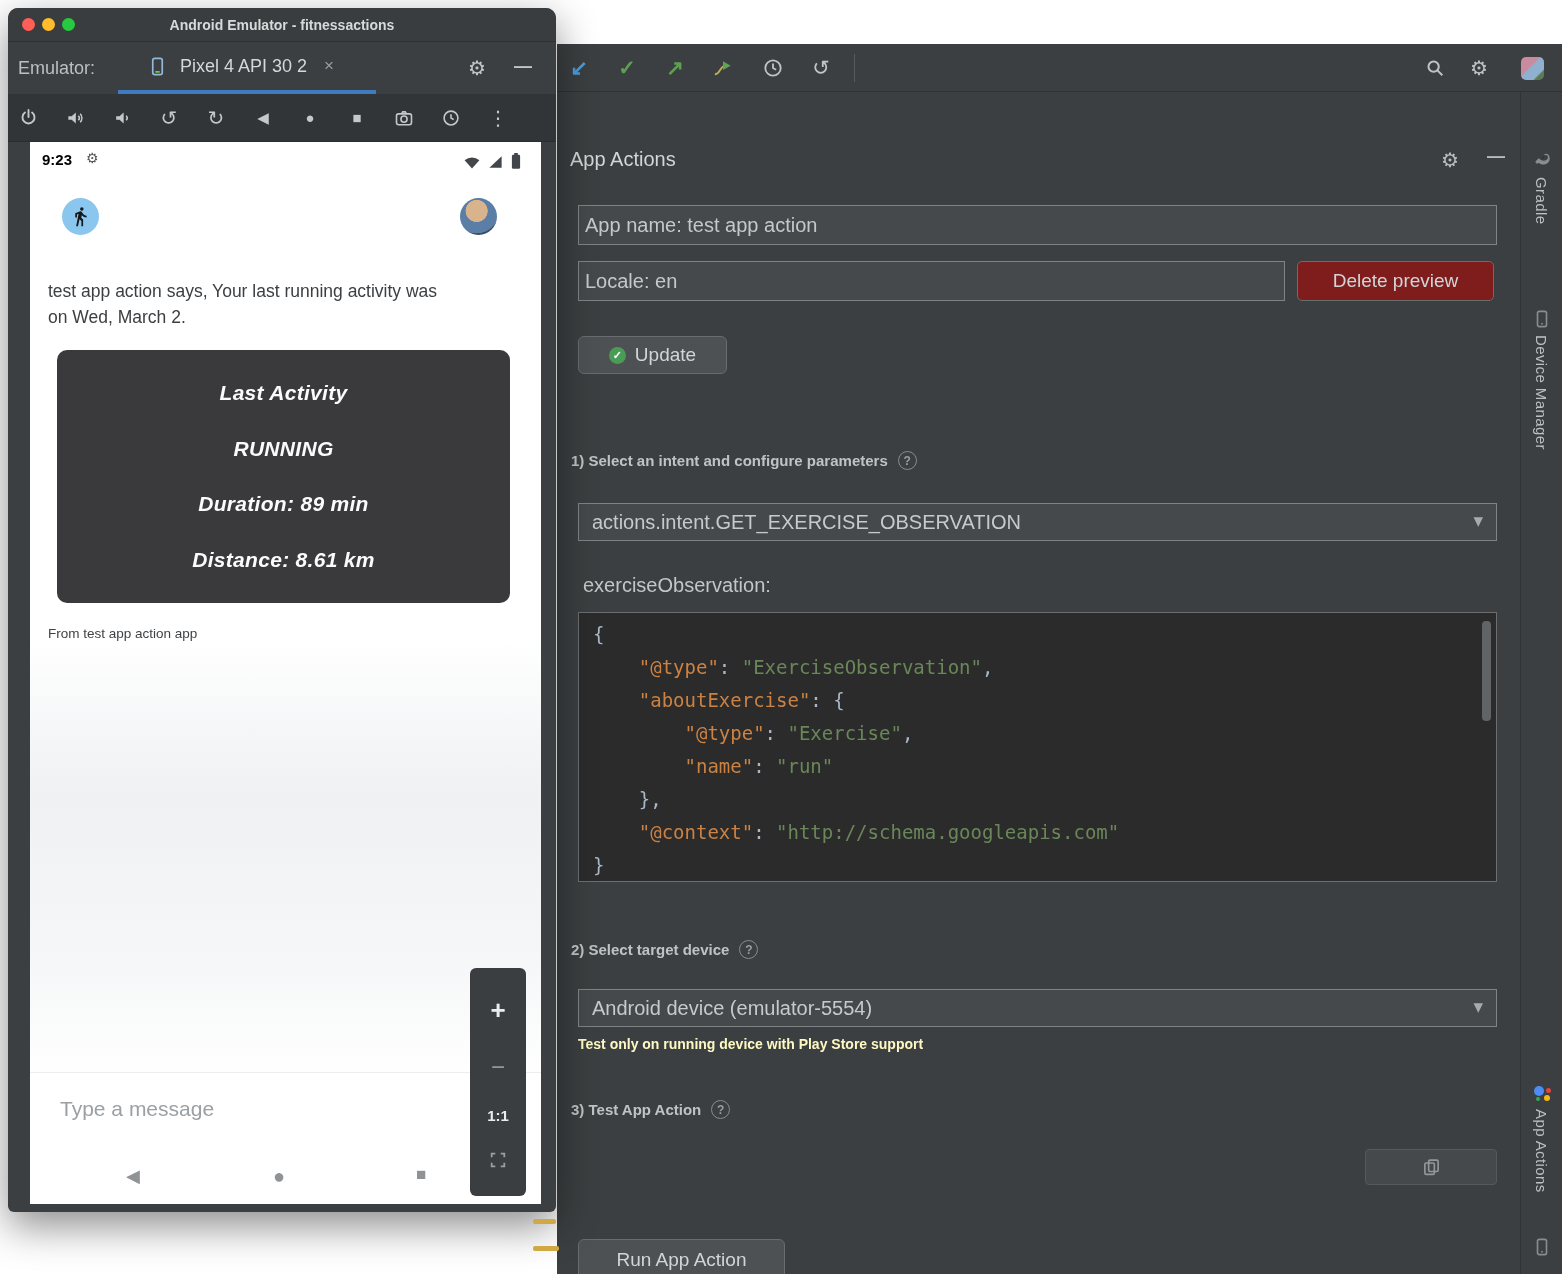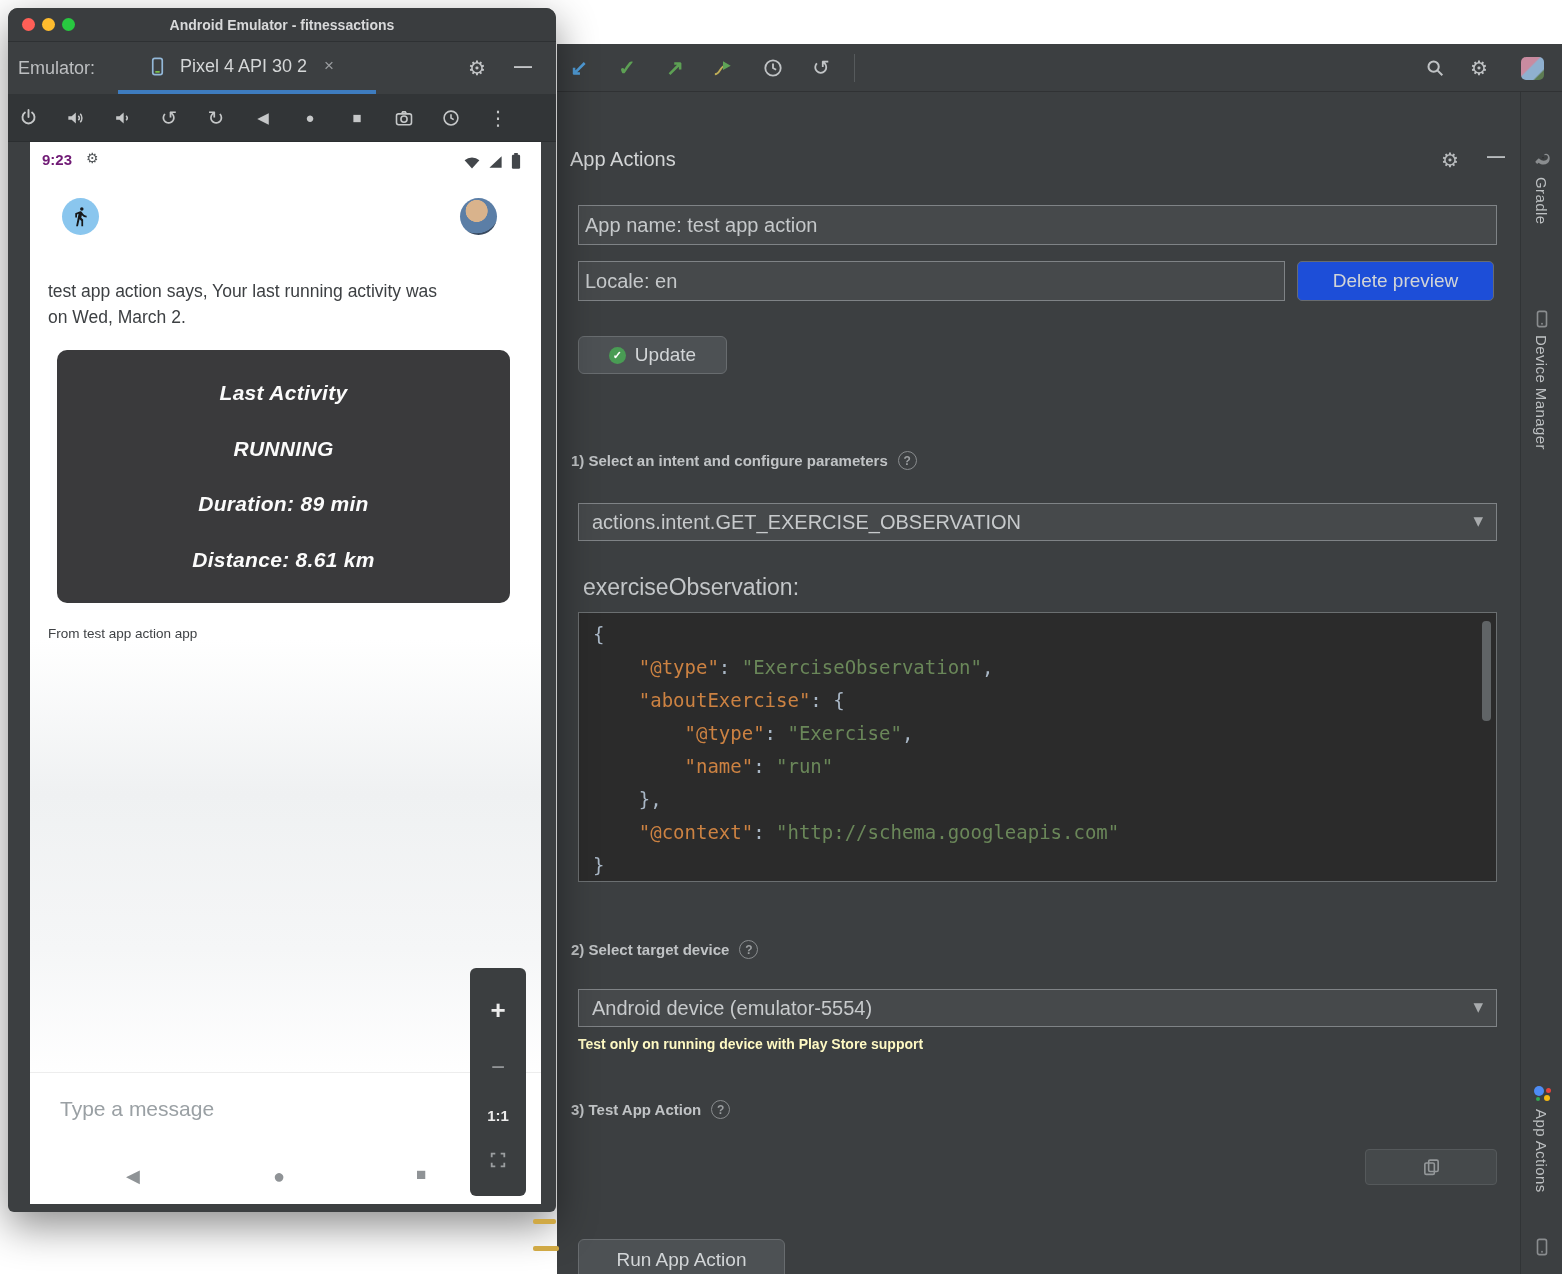--- a/index.html
+++ b/index.html
@@ -32,21 +32,21 @@
   .ctl { width:24px; height:24px; display:flex; align-items:center; justify-content:center;
     color:#c5c7c8; font-size:17px; }
   .ctl.glyph-lg { font-size:20px; }
   .ctl.glyph-sm { font-size:15px; }
 
   
   .screen { position:absolute; left:22px; top:134px; width:511px; height:1062px; background:#ffffff; overflow:hidden; }
   .assistant-gradient { position:absolute; left:0; top:498px; width:511px; height:440px;
     background:linear-gradient(180deg,#ffffff 0%, #eff1f2 35%, #f5f6f7 70%, #ffffff 100%); }
   .statusbar { position:absolute; left:0; top:4px; width:511px; height:30px; }
-  .status-time { position:absolute; left:12px; top:5px; font-size:15px; font-weight:bold; color:#701a75; }
+  .status-time { position:absolute; left:12px; top:5px; font-size:15px; font-weight:bold; color:#000000; }
   .status-gear { position:absolute; left:56px; top:4px; font-size:14px; color:#53575a; }
   .status-right { position:absolute; right:20px; top:7px; display:flex; align-items:flex-end; gap:8px; }
 
   .avatar-assistant { position:absolute; left:32px; top:56px; width:37px; height:37px; border-radius:50%;
     background:#8ac6ee; display:flex; align-items:center; justify-content:center; }
   .avatar-user { position:absolute; left:430px; top:56px; width:37px; height:37px; border-radius:50%;
     background:radial-gradient(circle at 45% 35%, #d9b38c 0 34%, #5b7ea6 36% 70%, #394a60 72%); }
   .msg-text { position:absolute; left:18px; top:136px; width:395px; font-size:17.5px; line-height:26px; color:#3d4043; }
 
   .activity-card { position:absolute; left:27px; top:208px; width:453px; height:253px; background:#3a3a3c;
@@ -91,39 +91,39 @@
 
   .field { position:absolute; left:21px; width:919px; height:40px; background:#46494b;
     border:1px solid #7f8386; color:#c5c8ca; font-size:20px; line-height:38px; padding-left:6px;
     white-space:nowrap; overflow:hidden; }
   .f-appname { top:161px; }
   .f-locale { top:217px; width:707px; }
   .f-adb { top:1103px; width:774px; font-size:19px; }
 
   .btn { position:absolute; background:#4d5154; border:1px solid #686c6f; border-radius:5px;
     color:#d2d5d7; font-size:19px; display:flex; align-items:center; justify-content:center; gap:9px; }
-  .btn-delete { left:740px; top:217px; width:197px; height:40px; background:#1d4ed8; }
+  .btn-delete { left:740px; top:217px; width:197px; height:40px; background:#7f1d1d; }
   .btn-update { left:21px; top:292px; width:149px; height:38px; border-radius:6px; }
   .btn-run { left:21px; top:1172px; width:207px; height:41px; border-radius:6px;margin-top:23px; }
   .btn-copy { left:808px; top:1105px; width:132px; height:36px; background:#45494b; border:1px solid #55595b; border-radius:4px; }
   .update-check { width:17px; height:17px; border-radius:50%; background:#499c54; color:#ffffff;
     font-size:11px; font-weight:bold; display:flex; align-items:center; justify-content:center; }
 
   .section-label { position:absolute; left:14px; display:flex; align-items:center; gap:10px;
     font-size:15px; font-weight:bold; color:#c0c3c5; }
   .s1 { top:407px; } .s2 { top:896px; } .s3 { top:1056px; }
   .help-circle { width:19px; height:19px; border-radius:50%; border:1.5px solid #898c8e; color:#9b9ea0;
     font-size:12px; font-weight:bold; display:flex; align-items:center; justify-content:center; }
 
   .dropdown { position:absolute; left:21px; width:919px; height:38px; background:#46494b;
     border:1px solid #7f8386; color:#c7cacc; font-size:20px; line-height:36px; padding-left:13px; }
   .dd-intent { top:459px; } .dd-device { top:945px; }
   .dd-arrow { position:absolute; right:13px; top:0; height:36px; line-height:34px; font-size:19px; color:#a8abad; }
 
-  .param-label { position:absolute; left:26px; top:530px; font-size:23px; color:#c3c6c8; }
+  .param-label { position:absolute; left:26px; top:530px; font-size:20px; color:#c3c6c8; }
 
   .code-editor { position:absolute; left:21px; top:568px; width:919px; height:270px; background:#2b2b2b;
     border:1px solid #6b6f71; padding:5px 0 0 14px; overflow:hidden; }
   .code-line { font-family:"DejaVu Sans Mono", monospace; font-size:19px; line-height:33px;
     color:#a9b7c6; white-space:pre; }
   .tok-k { color:#cc8242; }
   .tok-s { color:#6a8759; }
   .code-scrollthumb { position:absolute; right:5px; top:8px; width:9px; height:100px; background:#606466; border-radius:4px; }
 
   .device-hint { position:absolute; left:21px; top:992px; font-size:14px; font-weight:bold; color:#fef9c3; }

